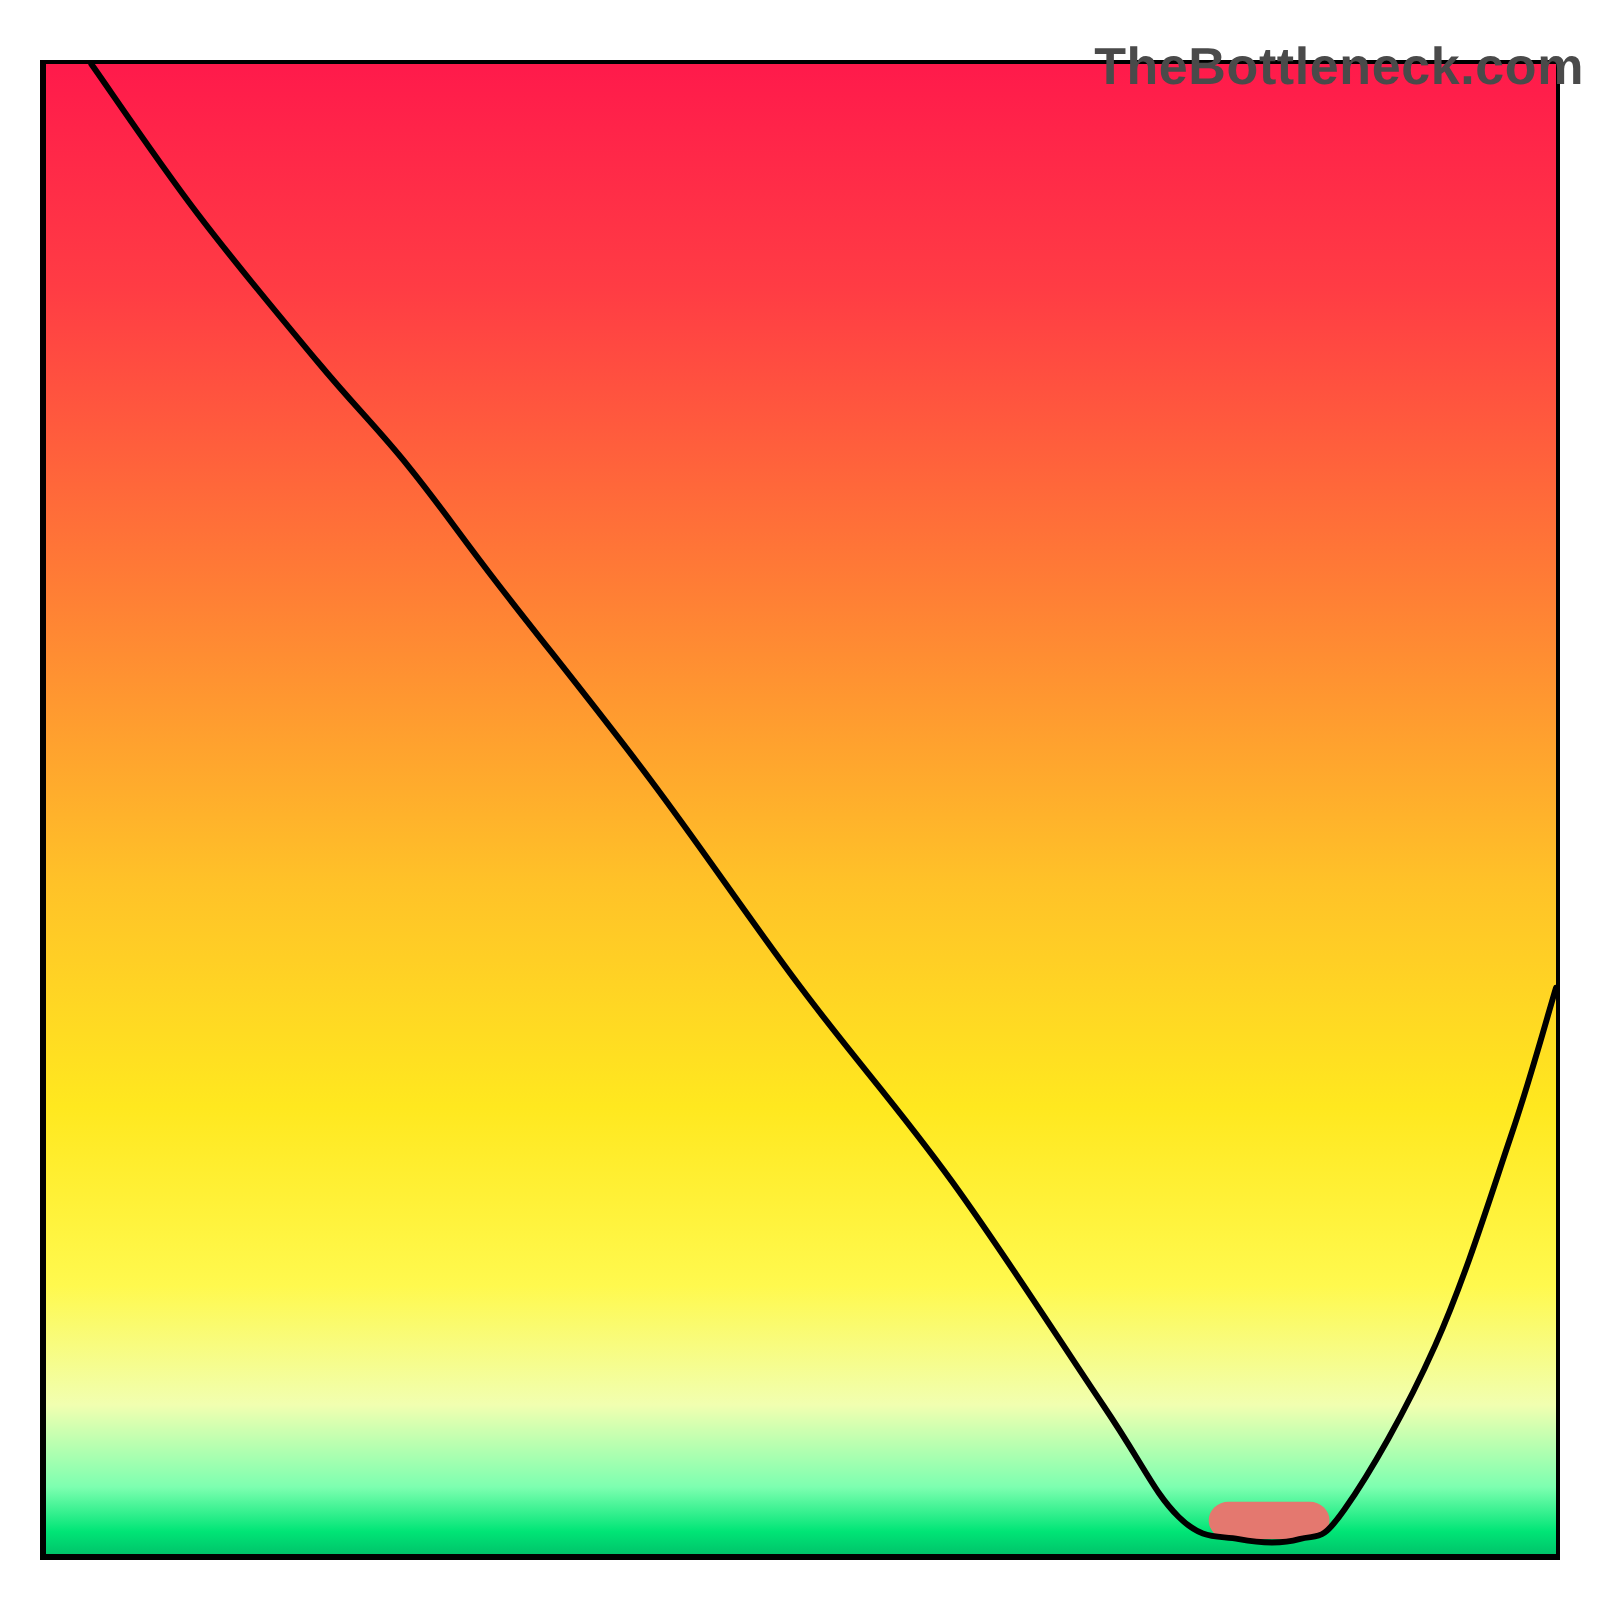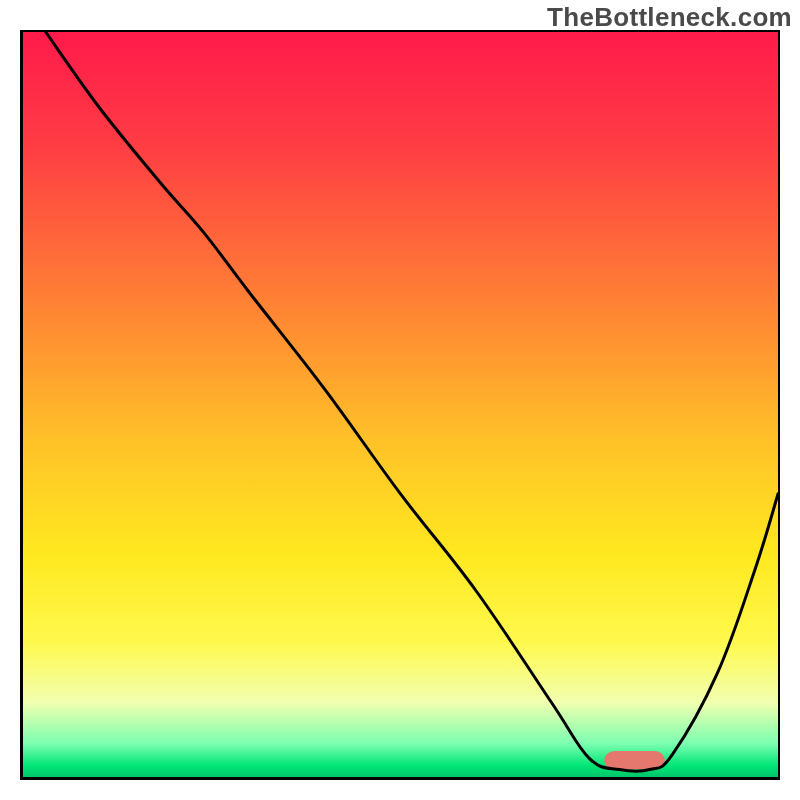--- a/index.html
+++ b/index.html
@@ -11,21 +11,21 @@
     background: #ffffff;
     font-family: Arial, Helvetica, sans-serif;
   }
   .chart-wrap {
     position: relative;
     width: 800px;
     height: 800px;
   }
   .watermark {
     position: absolute;
-    top: 2px;
+    top: 18px;
     right: 8px;
     font-size: 26px;
     font-weight: 600;
     color: #4a4a4a;
     letter-spacing: 0.3px;
     z-index: 10;
   }
   .plot-frame {
     position: absolute;
     left: 20px;

